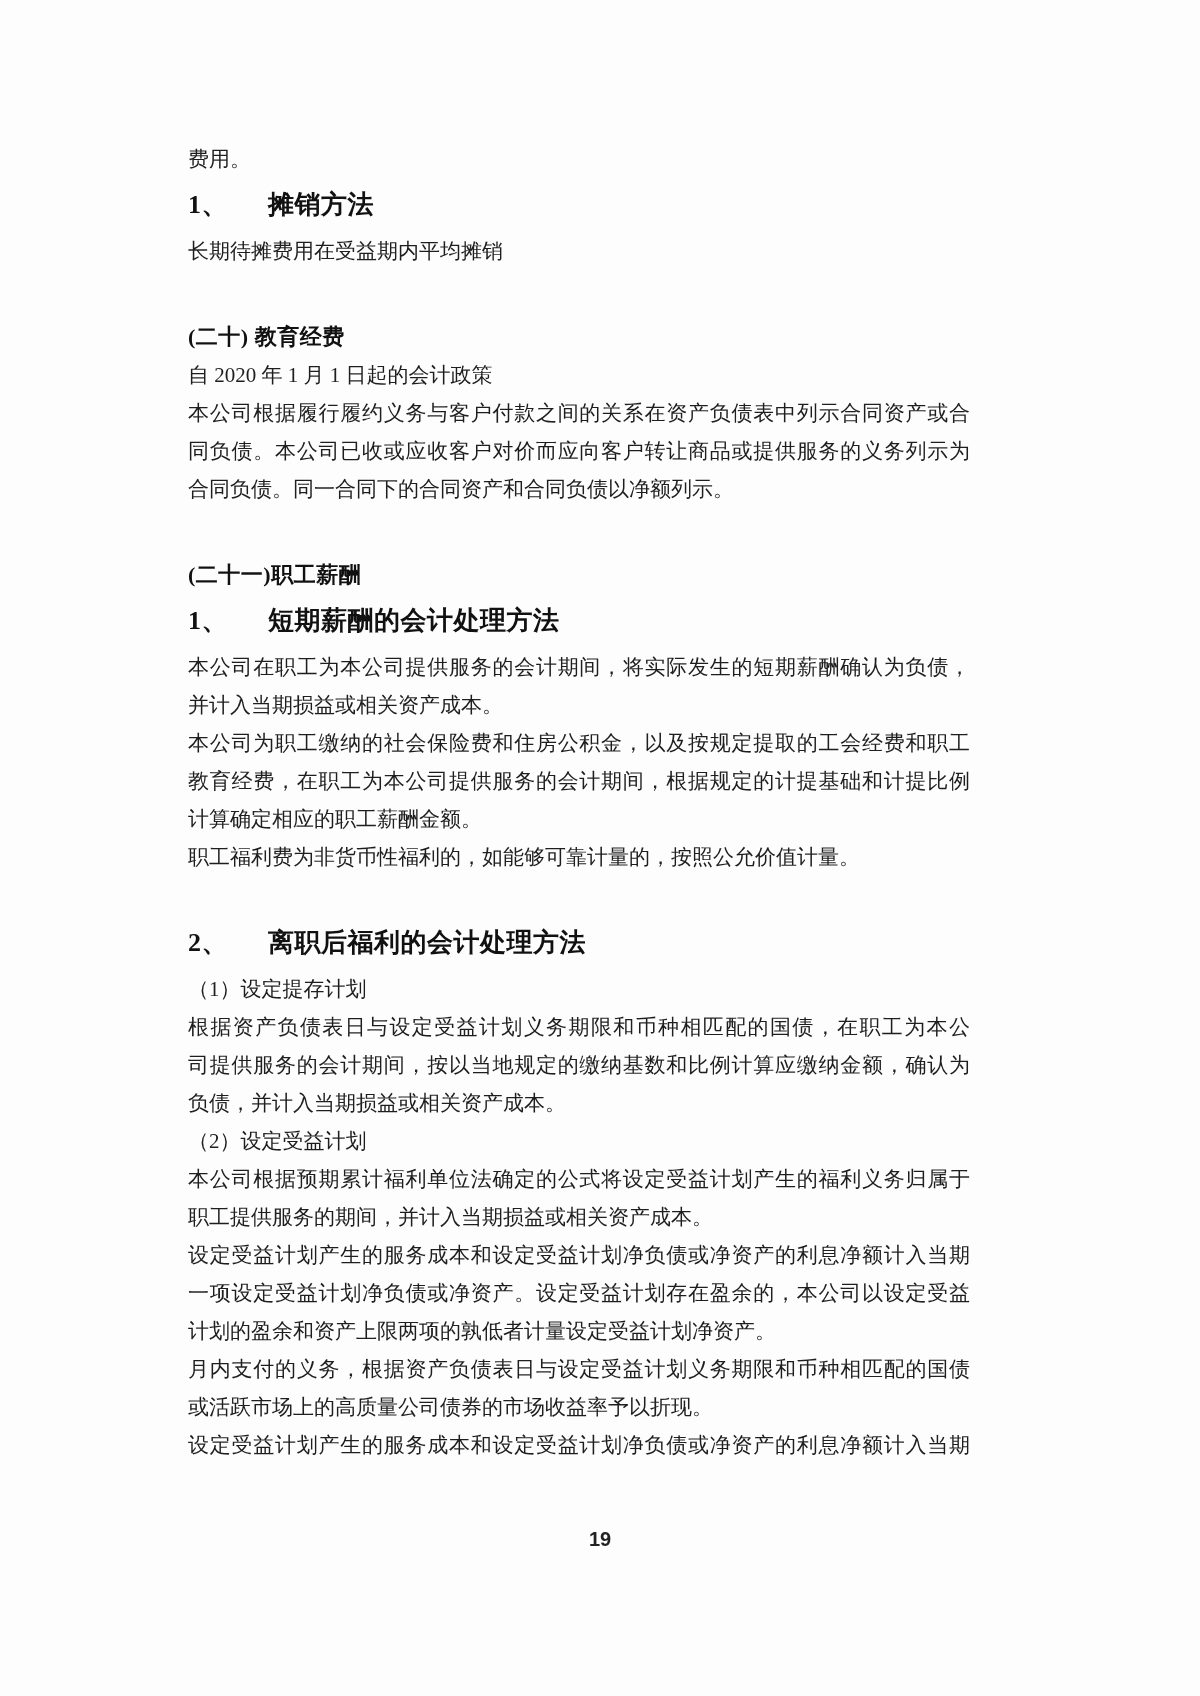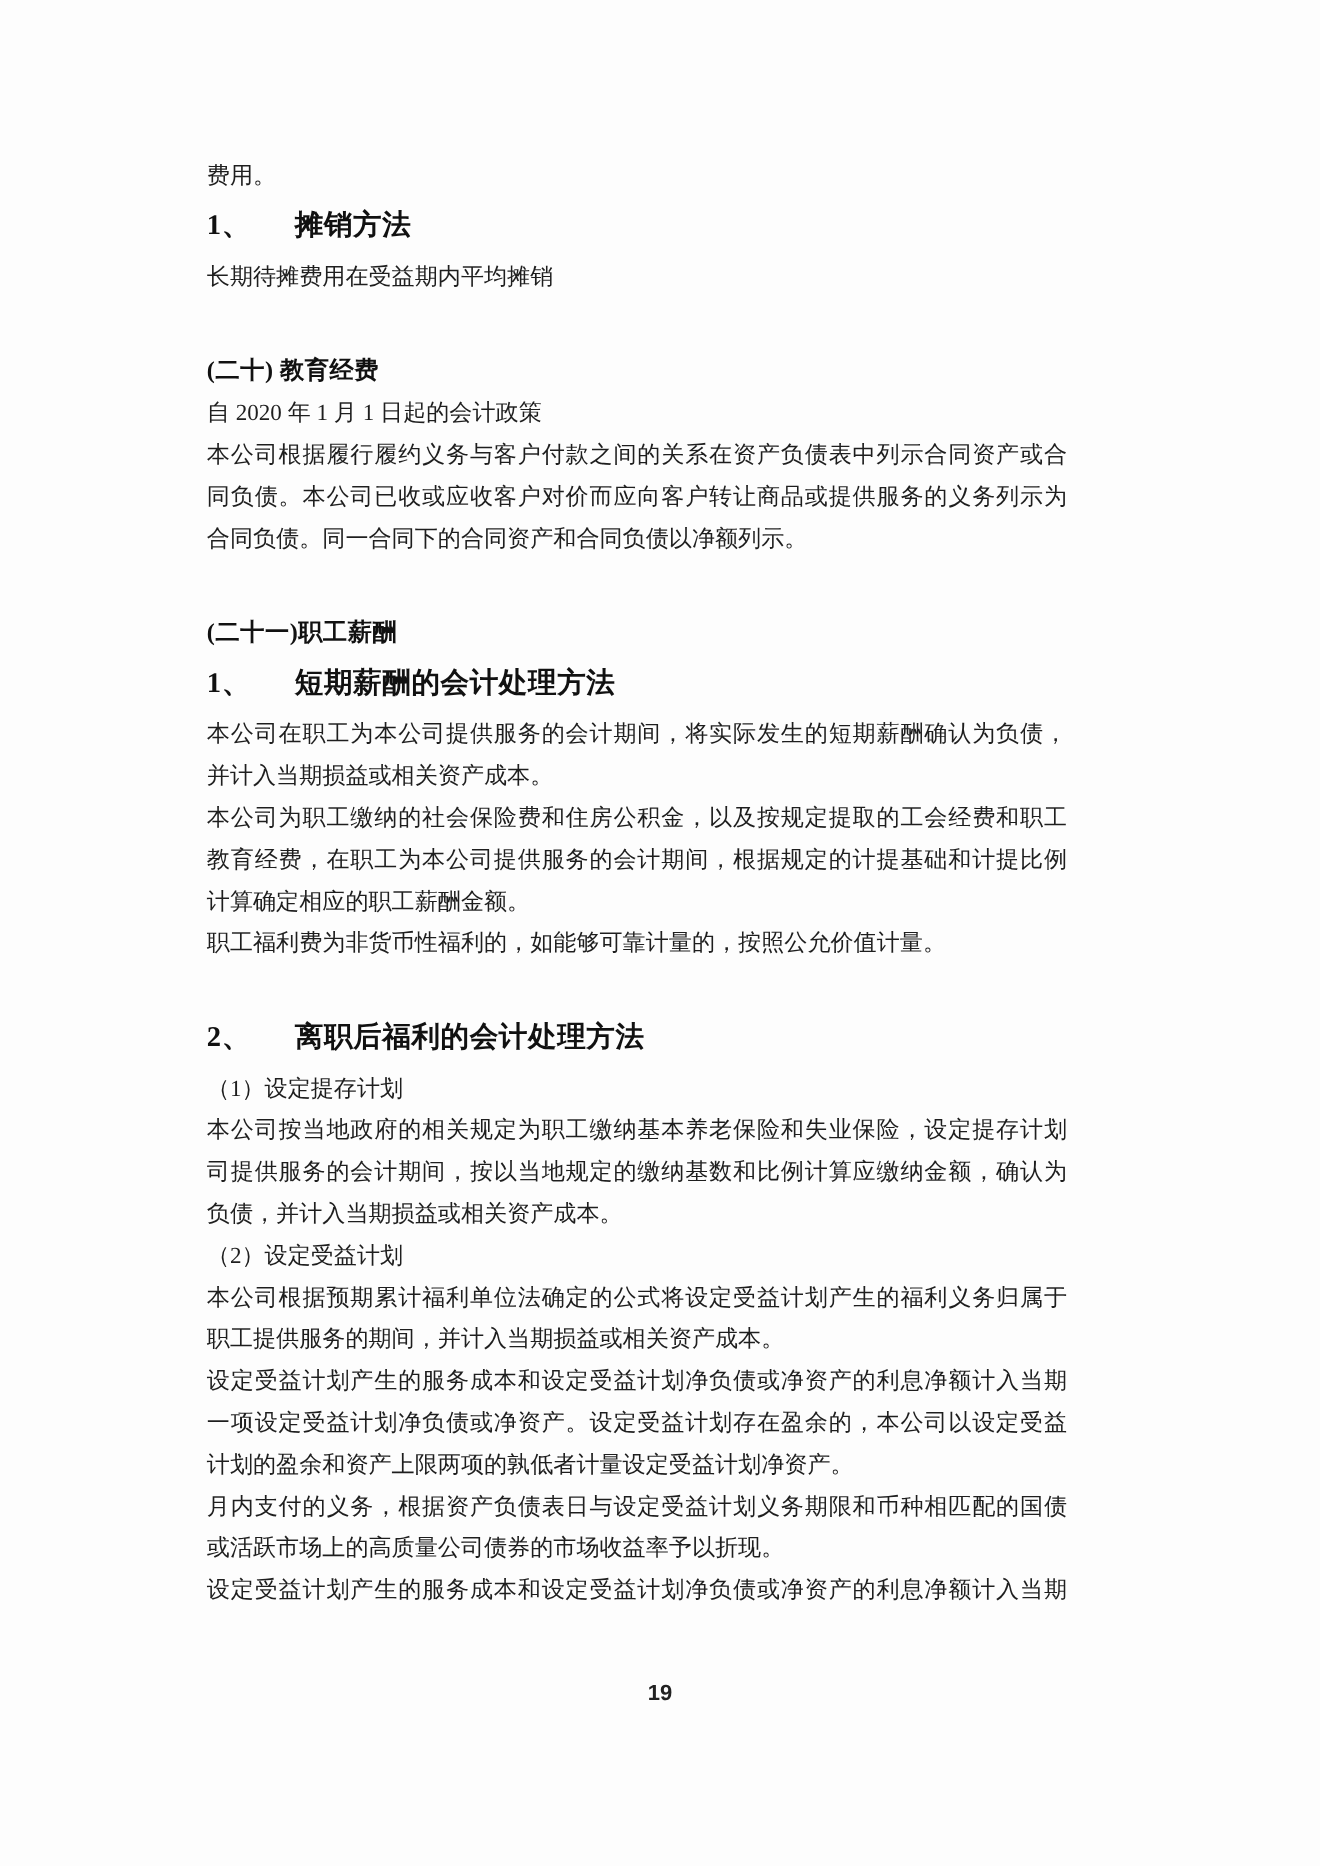--- a/index.html
+++ b/index.html
@@ -91,21 +91,21 @@
         <div class="line">计算确定相应的职工薪酬金额。</div>
       </div>
       <div class="body-indent">
         <div class="line">职工福利费为非货币性福利的，如能够可靠计量的，按照公允价值计量。</div>
       </div>
       <div class="num-heading body-indent gap-before"><span class="num">2、</span><span>离职后福利的会计处理方法</span></div>
       <div class="body-indent">
         <div class="line">（1）设定提存计划</div>
       </div>
       <div class="body-indent">
-        <div class="line full">本公司按当地政府的相关规定为职工缴纳基本养老保险和失业保险，设定提存计划</div>
+        <div class="line full">根据资产负债表日与设定受益计划义务期限和币种相匹配的国债，在职工为本公</div>
         <div class="line full">司提供服务的会计期间，按以当地规定的缴纳基数和比例计算应缴纳金额，确认为</div>
         <div class="line">负债，并计入当期损益或相关资产成本。</div>
       </div>
       <div class="body-indent">
         <div class="line">（2）设定受益计划</div>
       </div>
       <div class="body-indent">
         <div class="line full">本公司根据预期累计福利单位法确定的公式将设定受益计划产生的福利义务归属于</div>
         <div class="line">职工提供服务的期间，并计入当期损益或相关资产成本。</div>
       </div>

